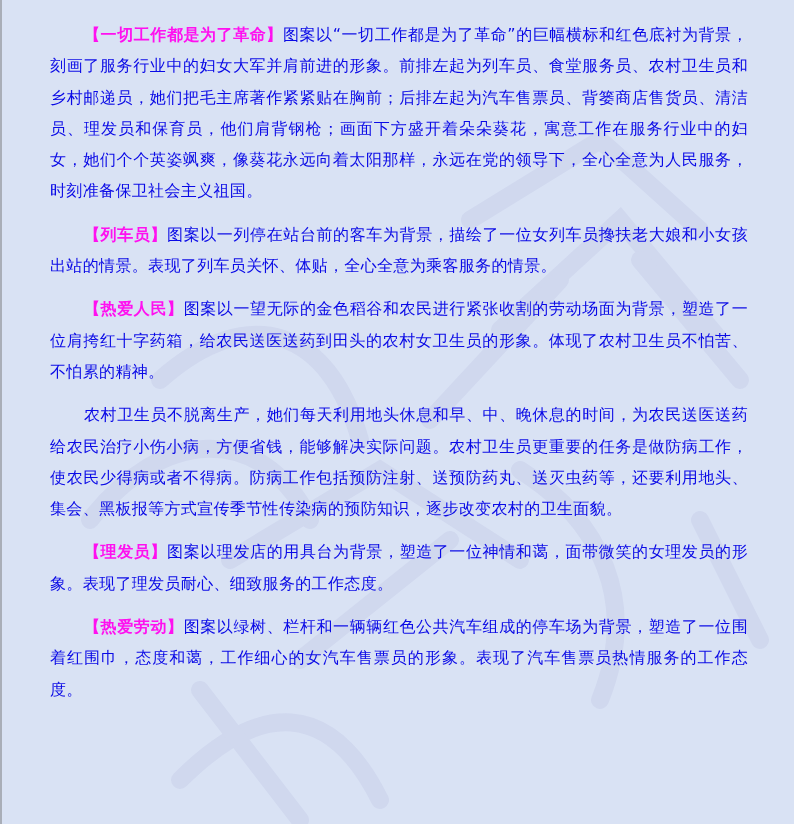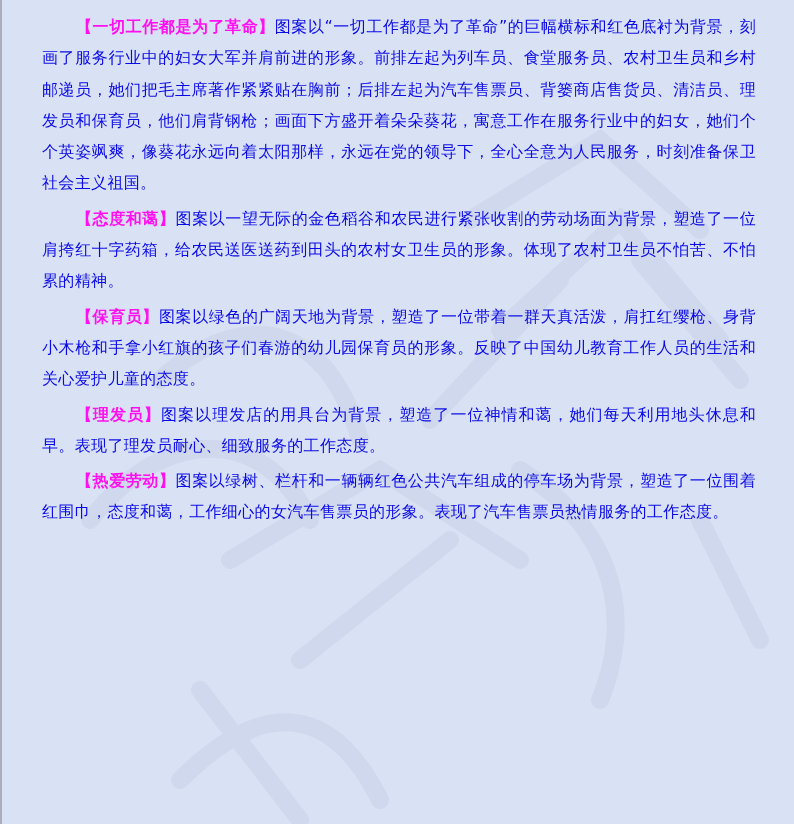--- a/index.html
+++ b/index.html
@@ -35,21 +35,21 @@
       position: absolute;
       left: 38px;
       top: 7px;
       width: 722px;
       color: #0a0ae6;
       font-size: 16px;
       line-height: 31.3px;
       letter-spacing: 0.35px;
     }
     .para {
-      margin: 4px;
+      margin: 12px;
       text-indent: 34px;
       text-align: justify;
     }
     .heading {
       color: #ff10f0;
       font-weight: bold;
     }
   </style>
 </head>
 <body>
@@ -68,17 +68,18 @@
     <path d="M300 660 L450 540"></path>
     <path d="M180 780 C 260 700, 330 700, 380 800"></path>
     <path d="M520 470 C 600 520, 640 600, 600 700"></path>
     <path d="M200 690 L300 820"></path>
     <path d="M700 520 L760 640"></path>
   </g>
 </svg>
 
 <div class="content">
   <p class="para"><span class="heading">【一切工作都是为了革命】</span><span>图案以“一切工作都是为了革命”的巨幅横标和红色底衬为背景，刻画了服务行业中的妇女大军并肩前进的形象。前排左起为列车员、食堂服务员、农村卫生员和乡村邮递员，她们把毛主席著作紧紧贴在胸前；后排左起为汽车售票员、背篓商店售货员、清洁员、理发员和保育员，他们肩背钢枪；画面下方盛开着朵朵葵花，寓意工作在服务行业中的妇女，她们个个英姿飒爽，像葵花永远向着太阳那样，永远在党的领导下，全心全意为人民服务，时刻准备保卫社会主义祖国。</span></p>
-  <p class="para"><span class="heading">【态度和蔼】</span><span>图案以一望无际的金色稻谷和农民进行紧张收割的劳动场面为背景，塑造了一位肩挎红十字药箱，给农民送医送药到田头的农村女卫生员的形象。体现了农村卫生员不怕苦、不怕累的精神。</span></p>
-  <p class="para"><span class="heading">【保育员】</span><span>图案以绿色的广阔天地为背景，塑造了一位带着一群天真活泼，肩扛红缨枪、身背小木枪和手拿小红旗的孩子们春游的幼儿园保育员的形象。反映了中国幼儿教育工作人员的生活和关心爱护儿童的态度。</span></p>
-  <p class="para"><span class="heading">【理发员】</span><span>图案以理发店的用具台为背景，塑造了一位神情和蔼，她们每天利用地头休息和早。表现了理发员耐心、细致服务的工作态度。</span></p>
+  <p class="para"><span class="heading">【列车员】</span><span>图案以一列停在站台前的客车为背景，描绘了一位女列车员搀扶老大娘和小女孩出站的情景。表现了列车员关怀、体贴，全心全意为乘客服务的情景。</span></p>
+  <p class="para"><span class="heading">【热爱人民】</span><span>图案以一望无际的金色稻谷和农民进行紧张收割的劳动场面为背景，塑造了一位肩挎红十字药箱，给农民送医送药到田头的农村女卫生员的形象。体现了农村卫生员不怕苦、不怕累的精神。</span></p>
+  <p class="para"><span class="heading"></span><span>农村卫生员不脱离生产，她们每天利用地头休息和早、中、晚休息的时间，为农民送医送药给农民治疗小伤小病，方便省钱，能够解决实际问题。农村卫生员更重要的任务是做防病工作，使农民少得病或者不得病。防病工作包括预防注射、送预防药丸、送灭虫药等，还要利用地头、集会、黑板报等方式宣传季节性传染病的预防知识，逐步改变农村的卫生面貌。</span></p>
+  <p class="para"><span class="heading">【理发员】</span><span>图案以理发店的用具台为背景，塑造了一位神情和蔼，面带微笑的女理发员的形象。表现了理发员耐心、细致服务的工作态度。</span></p>
   <p class="para"><span class="heading">【热爱劳动】</span><span>图案以绿树、栏杆和一辆辆红色公共汽车组成的停车场为背景，塑造了一位围着红围巾，态度和蔼，工作细心的女汽车售票员的形象。表现了汽车售票员热情服务的工作态度。</span></p>
 </div>
 
 </body></html>

